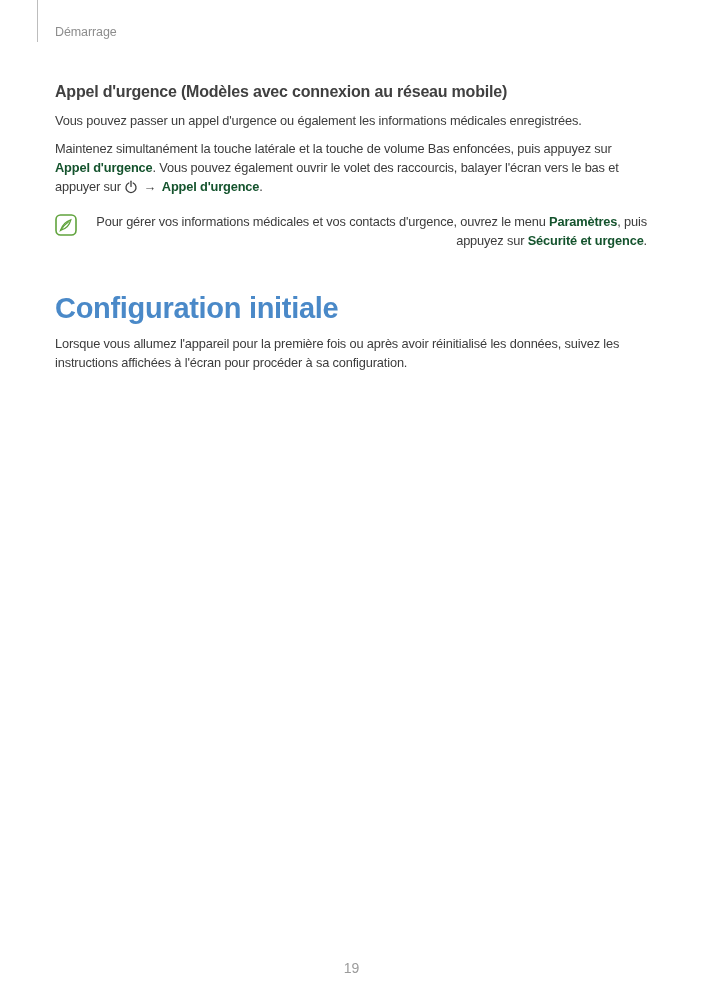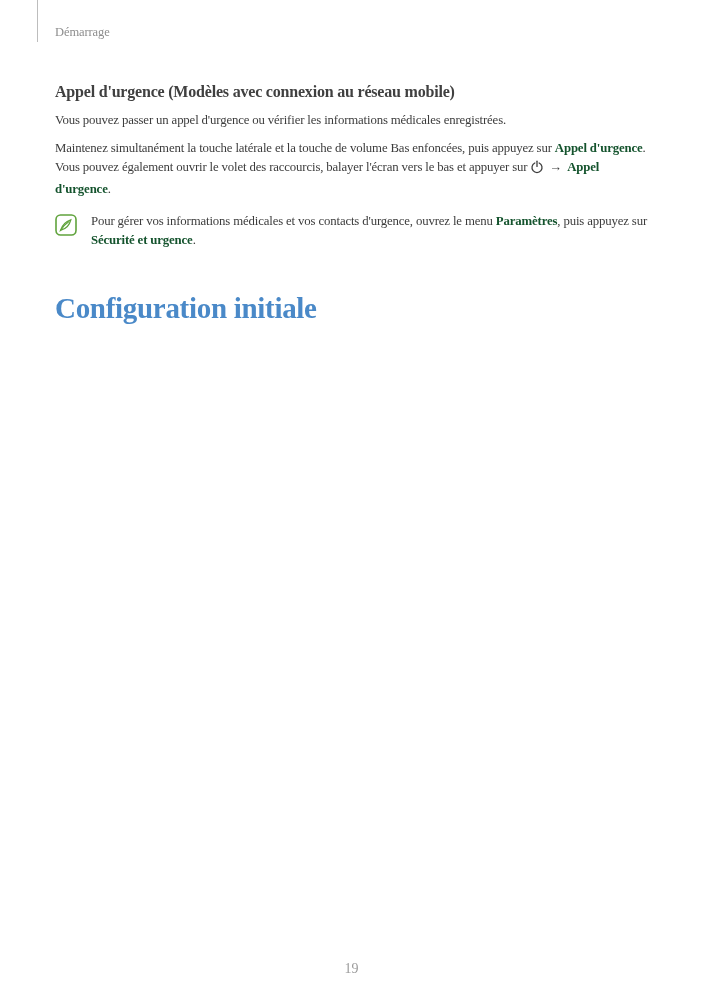--- a/index.html
+++ b/index.html
@@ -1,21 +1,21 @@
 <!DOCTYPE html>
 <html lang="fr"><head>
 <meta charset="utf-8">
 <style>
   html, body { margin: 0; padding: 0; background: #ffffff; }
   .page {
     position: relative;
     width: 703px;
     height: 994px;
     background: #ffffff;
-    font-family: Liberation Serif, serif;
+    font-family: Liberation Sans, sans-serif;
     color: #3c3c3c;
     overflow: hidden;
   }
   
   .page-header { position: absolute; top: 0; left: 0; right: 0; height: 56px; }
   .header-rule {
     position: absolute; left: 37px; top: 0; width: 1px; height: 42px;
     background: #bdbdbd;
   }
   .crumb {
@@ -38,20 +38,21 @@
   }
   p.body b { color: #14532d; }
   .arrow { padding: 0 2px; }
   .power-icon-wrap { display: inline-block; vertical-align: -3px; }
   
   .note {
     position: relative;
     margin: 13px 0 0 0;
     padding-left: 36px;
     min-height: 26px;
+    text-align: right;
   }
   .note-icon {
     position: absolute; left: -1px; top: 1px; width: 24px; height: 24px;
   }
   .note p.body { margin: 0; }
   
   h1.big-title {
     margin: 41px 0 7px 0;
     font-size: 29px; font-weight: bold; color: #4a89c8;
     letter-spacing: -0.3px; line-height: 34px;
@@ -70,40 +71,41 @@
 
   <div class="page-header">
     <span class="header-rule"></span>
     <span class="crumb">Démarrage</span>
   </div>
 
   <div class="content">
 
     <h2 class="sec-title">Appel d'urgence (Modèles avec connexion au réseau mobile)</h2>
 
-    <p class="body">Vous pouvez passer un appel d'urgence ou vérifier les informations médicales enregistrées.</p>
+    <p class="body">Vous pouvez passer un appel d'urgence ou également les informations médicales enregistrées.</p>
 
     <p class="body"><span>Maintenez simultanément la touche latérale et la touche de volume Bas enfoncées, puis appuyez sur </span><b>Appel d'urgence</b><span>. Vous pouvez également ouvrir le volet des raccourcis, balayer l'écran vers le bas et appuyer sur </span><span class="power-icon-wrap"><svg width="14" height="14" viewBox="0 0 24 24" fill="none" stroke="#3c3c3c" stroke-width="2.2" stroke-linecap="round">
             <path d="M8.3 5.2 A 8.6 8.6 0 1 0 15.7 5.2"></path>
             <line x1="12" y1="2" x2="12" y2="11"></line>
           </svg></span> <span class="arrow">→</span> <b>Appel d'urgence</b><span>.</span></p>
 
     <div class="note">
       <span class="note-icon">
         <svg width="24" height="24" viewBox="0 0 24 24" fill="none" stroke="#60a33c" stroke-width="1.6">
           <rect x="2" y="2" width="20" height="20" rx="4.5"></rect>
           <path d="M6.5 17.5 C 8 12.5, 11.5 8.5, 16.8 6.8 C 15.5 12, 12 15.5, 7.5 16.8 Z" stroke-width="1.3"></path>
           <path d="M6.5 17.5 C 9 13.5, 12 10.5, 15 8.5" stroke-width="1.1"></path>
         </svg>
       </span>
       <p class="body"><span>Pour gérer vos informations médicales et vos contacts d'urgence, ouvrez le menu </span><b>Paramètres</b><span>, puis appuyez sur </span><b>Sécurité et urgence</b><span>.</span></p>
     </div>
 
     <h1 class="big-title">Configuration initiale</h1>
 
+    <p class="body">Lorsque vous allumez l'appareil pour la première fois ou après avoir réinitialisé les données, suivez les instructions affichées à l'écran pour procéder à sa configuration.</p>
 
 
   </div>
 
   <div class="page-footer">
     <span class="page-number">19</span>
   </div>
 
 </div>
 

